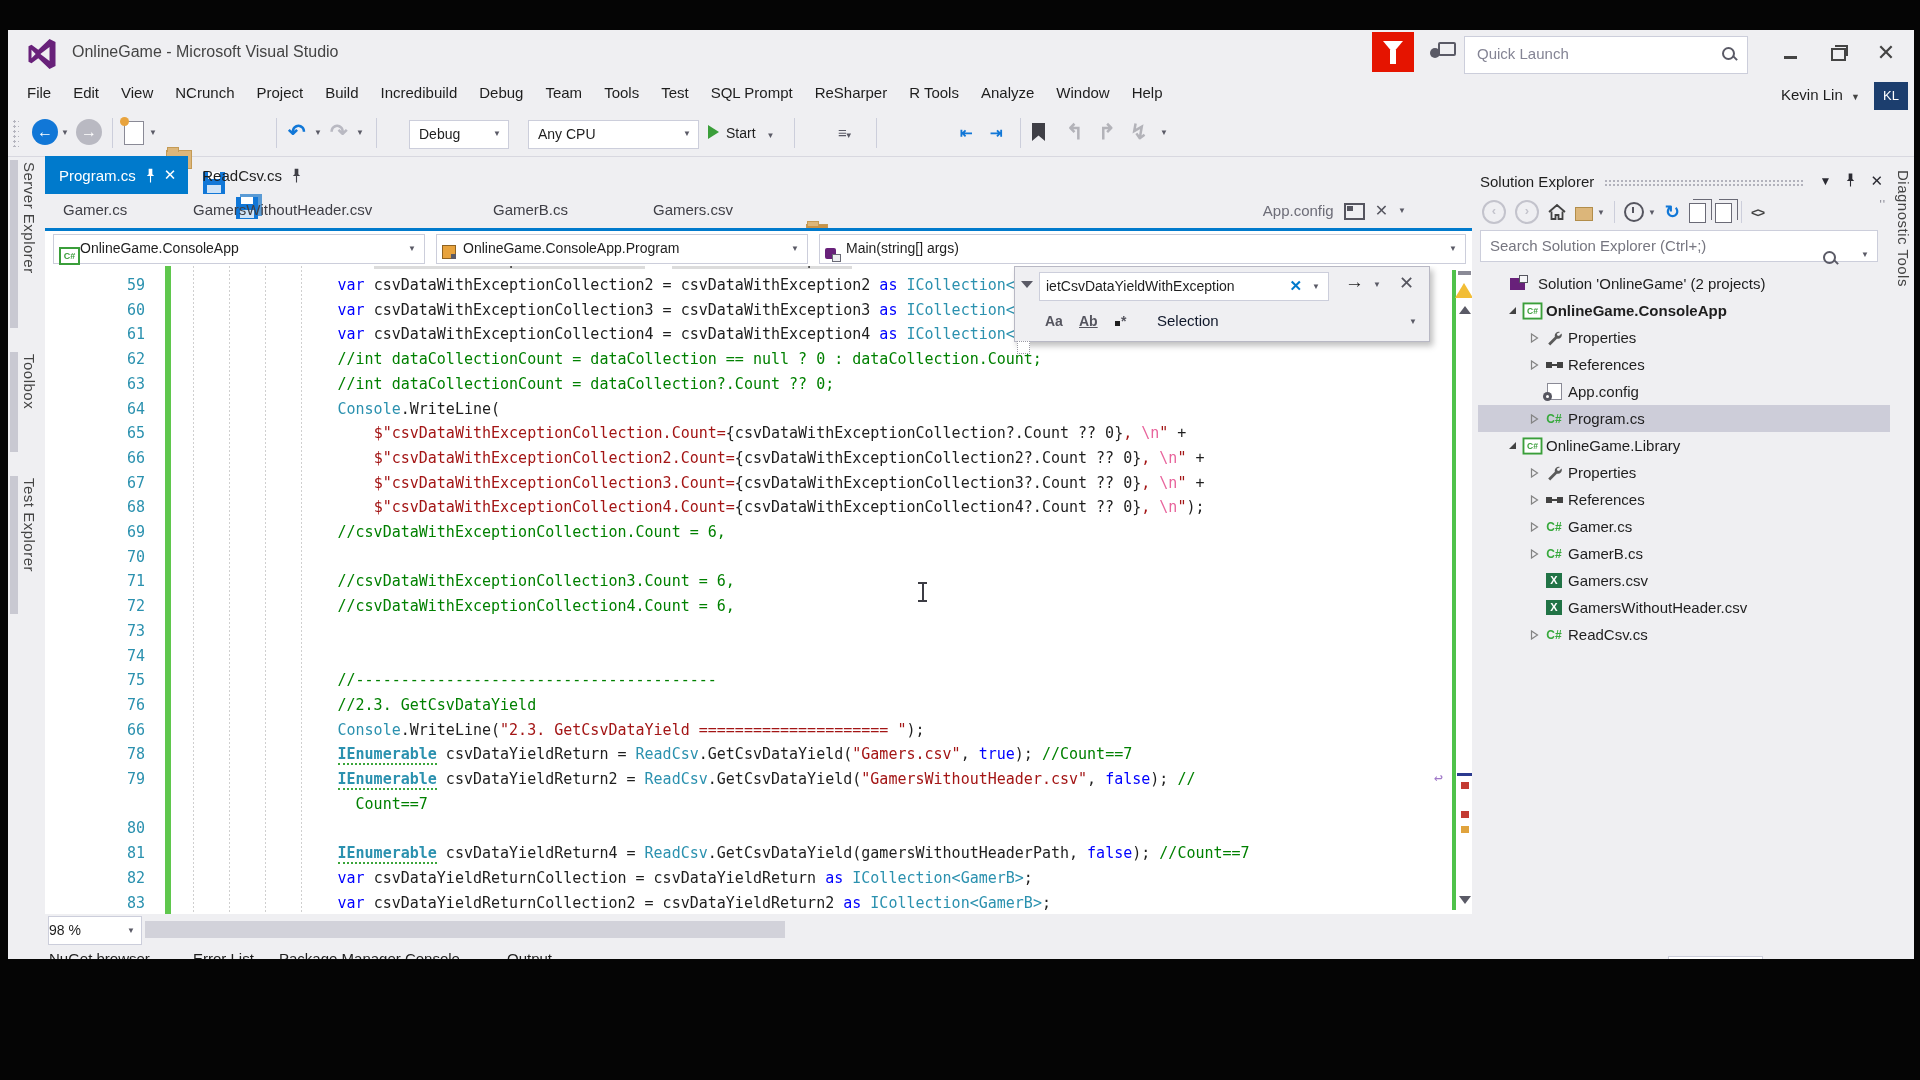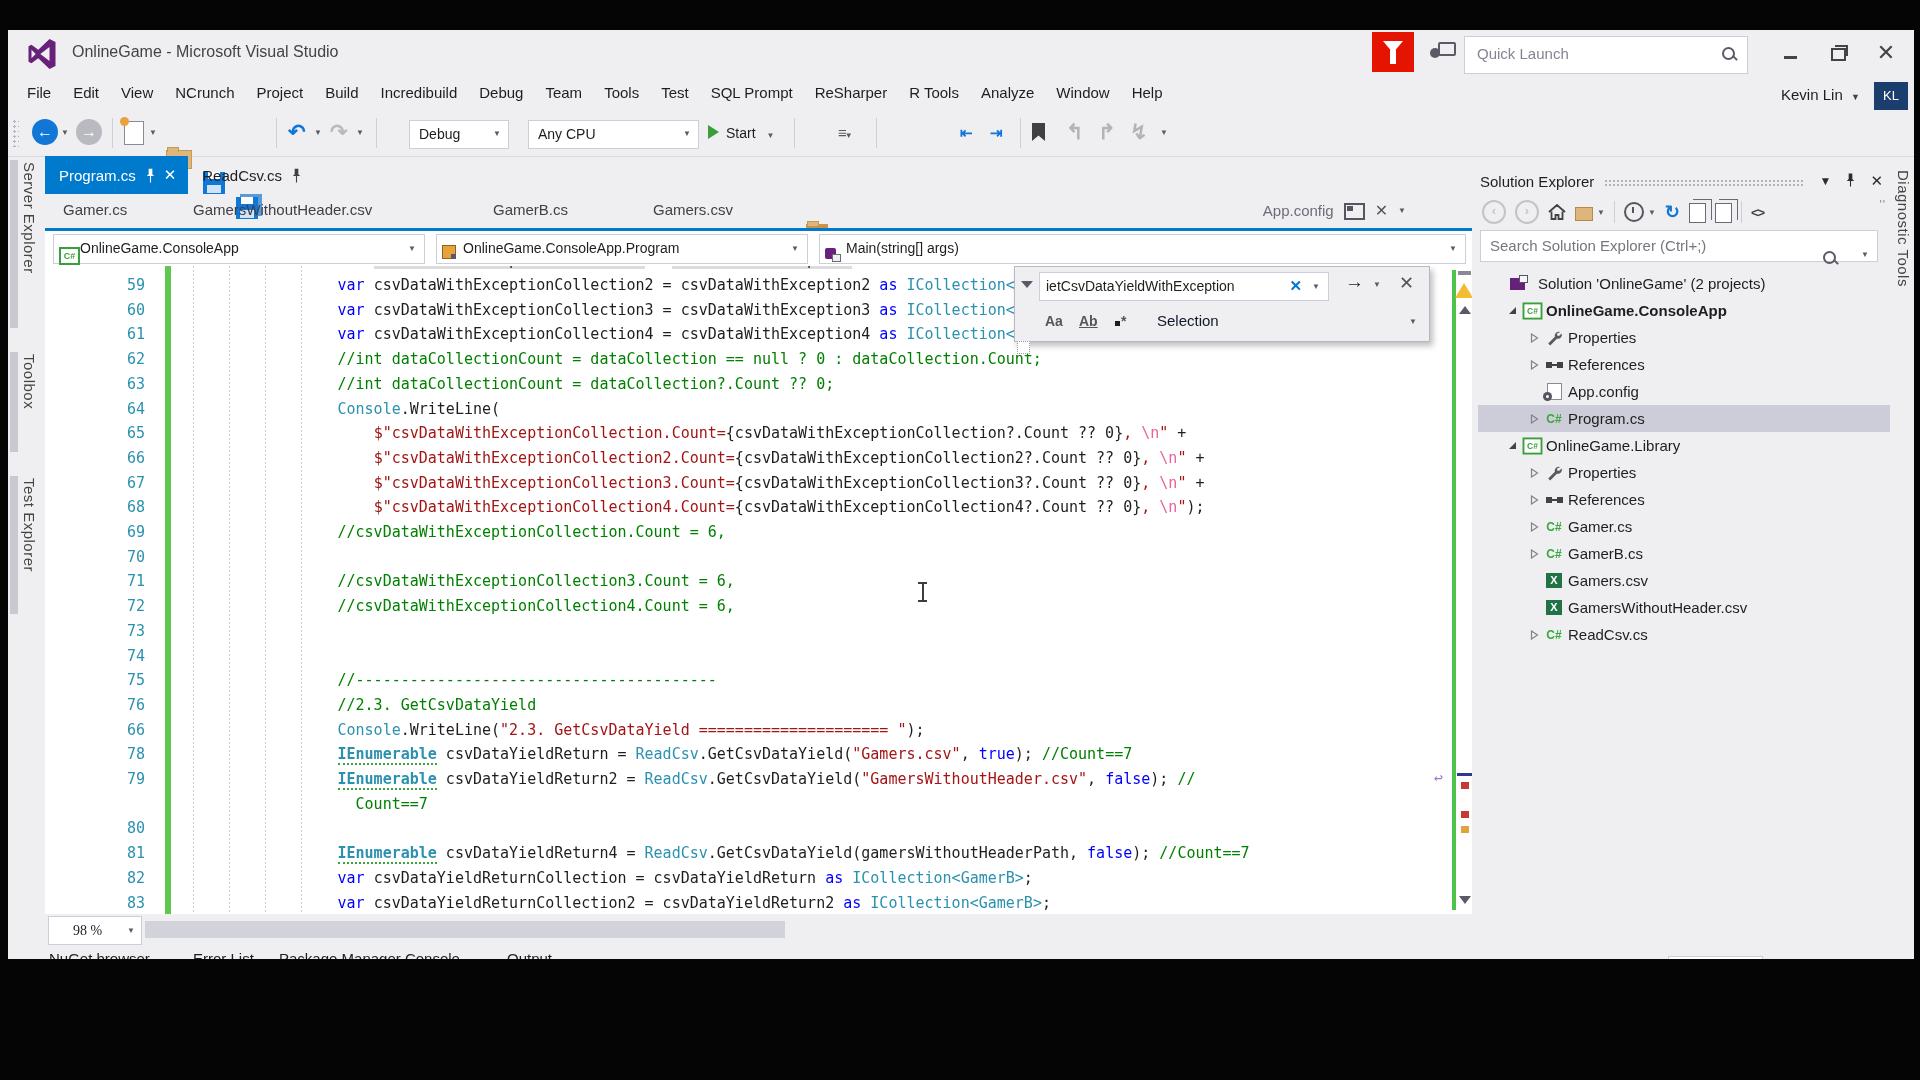--- a/index.html
+++ b/index.html
@@ -138,21 +138,21 @@
   .fAb{position:absolute;left:64px;top:8px;font-weight:bold;font-size:14px;text-decoration:underline;}
   .fre{position:absolute;left:100px;top:8px;font-weight:bold;font-size:14px;}
   .fre i{display:inline-block;width:5px;height:5px;background:#1e1e1e;margin-right:1px;}
   .fscope{position:absolute;left:142px;top:7px;font-size:15px;color:#0f172a;font-weight:normal;}
   .fsc{position:absolute;right:12px;top:12px;font-size:8px;color:#5a5a66;}
   .fgrip{position:absolute;left:2px;bottom:-13px;width:11px;height:11px;background:#fff;border:1px dotted #9a9aa4;}
 
   
   .scrollrow{position:absolute;left:37px;top:884px;width:1427px;height:32px;background:#efeff2;}
   .zoomdd{position:absolute;left:3px;top:2px;width:92px;height:27px;background:#fff;border:1px solid #cccedb;font-size:14px;line-height:26px;}
-  .zoomdd span{margin-left:24px;font-family:Liberation Serif, serif;}
+  .zoomdd span{margin-left:0;}
   .zoomdd .cc{position:absolute;right:6px;top:0;font-size:8px;color:#5a5a66;line-height:27px;}
   .hthumb{position:absolute;left:100px;top:7px;width:640px;height:17px;background:#d2d2da;}
 
   
   .paneltabs{position:absolute;left:37px;top:920px;height:46px;font-size:15px;}
   .pt{position:absolute;top:0;}
   .pt .lab{color:#1e1e1e;white-space:nowrap;}
   .pt .bar{margin-top:7px;height:10px;background:#cacad4;}
 
   

